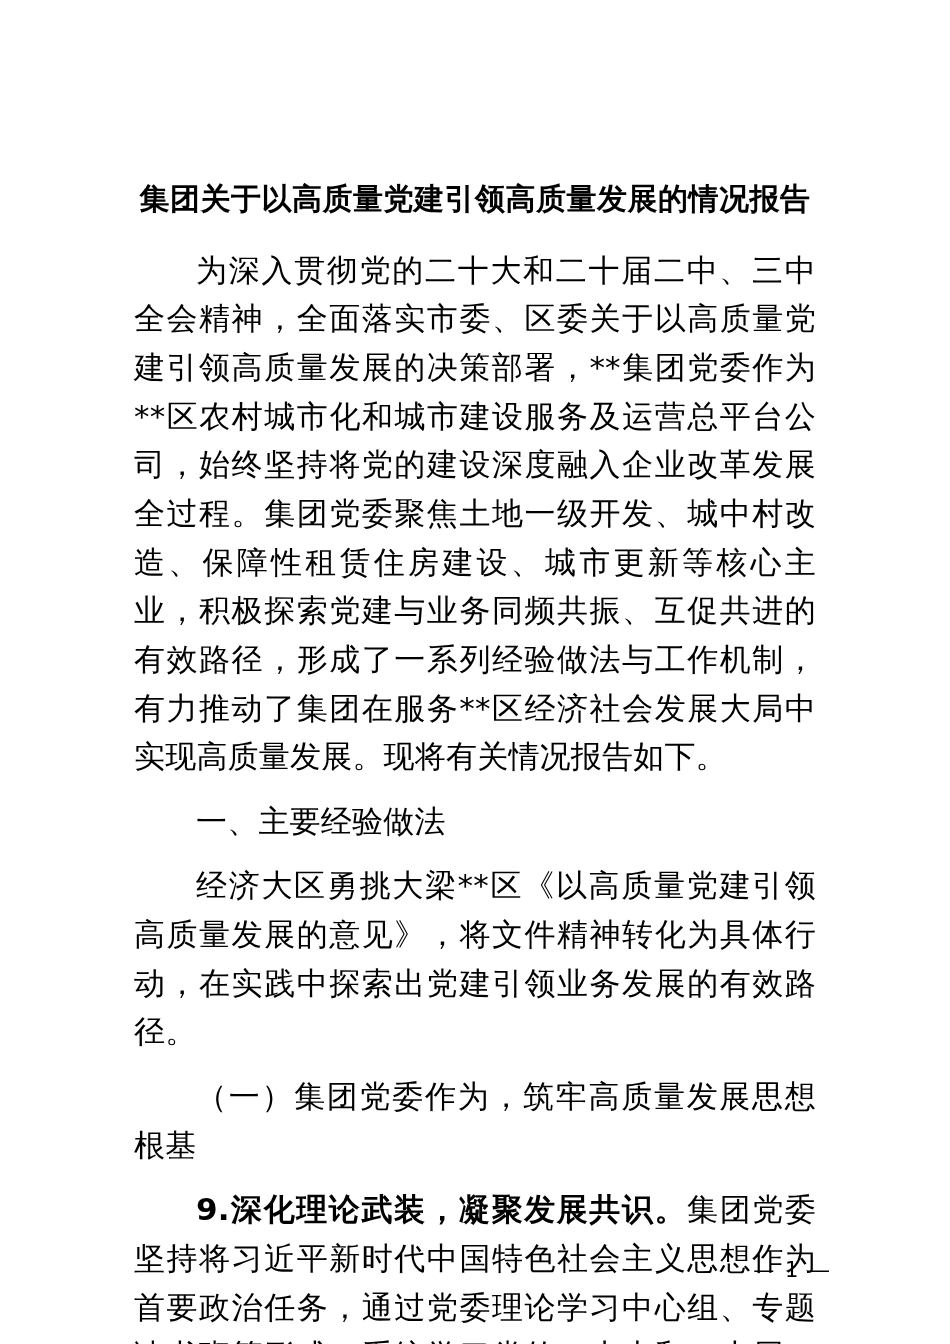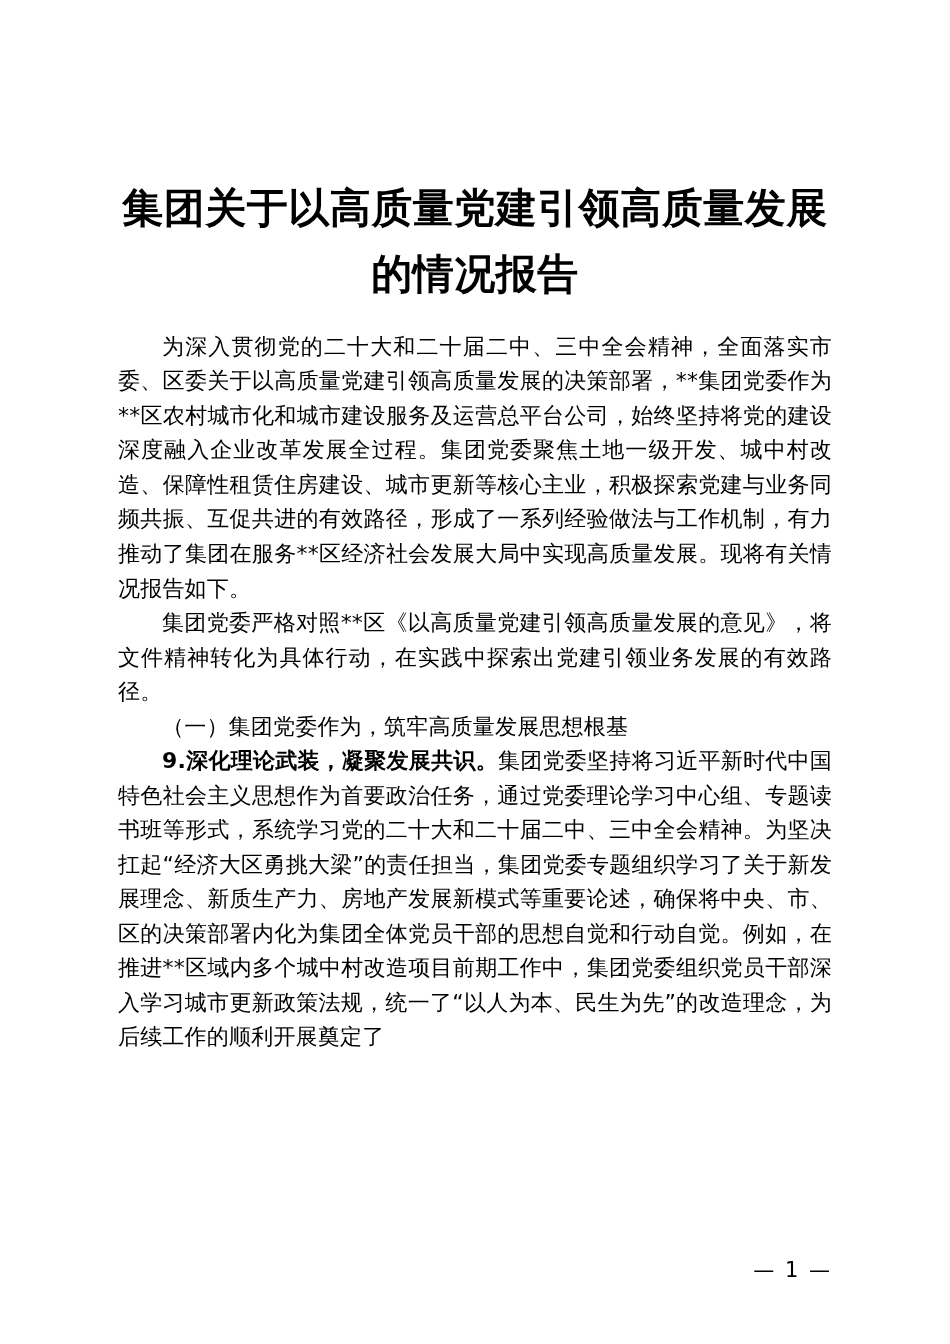--- a/index.html
+++ b/index.html
@@ -16,34 +16,34 @@
     overflow: hidden;
   }
   .page {
     width: 950px;
     height: 1344px;
     box-sizing: border-box;
     padding: 175px 118px 0 118px;
     position: relative;
   }
   .doc-title {
-    font-size: 41px;
+    font-size: 30px;
     font-weight: bold;
     text-align: center;
     line-height: 1.62;
     letter-spacing: 0.5px;
     margin: 0 0 22px 0;
     padding: 0 4px;
   }
   .para {
-    font-size: 22px;
+    font-size: 31px;
     line-height: 1.57;
     text-align: justify;
     text-justify: inter-ideograph;
-    margin: 0;
+    margin: 16px;
     letter-spacing: 0.2px;
   }
   .indent {
     text-indent: 2em;
   }
   .bold {
     font-weight: bold;
   }
   .page-number {
     position: absolute;
@@ -55,22 +55,23 @@
 </style>
 </head>
 <body>
 
 <div class="page">
 
   <h1 class="doc-title">集团关于以高质量党建引领高质量发展的情况报告</h1>
 
   <p class="para indent">为深入贯彻党的二十大和二十届二中、三中全会精神，全面落实市委、区委关于以高质量党建引领高质量发展的决策部署，**集团党委作为**区农村城市化和城市建设服务及运营总平台公司，始终坚持将党的建设深度融入企业改革发展全过程。集团党委聚焦土地一级开发、城中村改造、保障性租赁住房建设、城市更新等核心主业，积极探索党建与业务同频共振、互促共进的有效路径，形成了一系列经验做法与工作机制，有力推动了集团在服务**区经济社会发展大局中实现高质量发展。现将有关情况报告如下。</p>
 
+  <p class="para indent">一、主要经验做法</p>
 
-  <p class="para indent">集团党委严格对照**区《以高质量党建引领高质量发展的意见》，将文件精神转化为具体行动，在实践中探索出党建引领业务发展的有效路径。</p>
+  <p class="para indent">经济大区勇挑大梁**区《以高质量党建引领高质量发展的意见》，将文件精神转化为具体行动，在实践中探索出党建引领业务发展的有效路径。</p>
 
   <p class="para indent">（一）集团党委作为，筑牢高质量发展思想根基</p>
 
   <p class="para indent"><span class="bold">9.深化理论武装，凝聚发展共识。</span><span>集团党委坚持将习近平新时代中国特色社会主义思想作为首要政治任务，通过党委理论学习中心组、专题读书班等形式，系统学习党的二十大和二十届二中、三中全会精神。为坚决扛起“经济大区勇挑大梁”的责任担当，集团党委专题组织学习了关于新发展理念、新质生产力、房地产发展新模式等重要论述，确保将中央、市、区的决策部署内化为集团全体党员干部的思想自觉和行动自觉。例如，在推进**区域内多个城中村改造项目前期工作中，集团党委组织党员干部深入学习城市更新政策法规，统一了“以人为本、民生为先”的改造理念，为后续工作的顺利开展奠定了</span></p>
 
   <div class="page-number">— 1 —</div>
 
 </div>
 
 </body></html>

